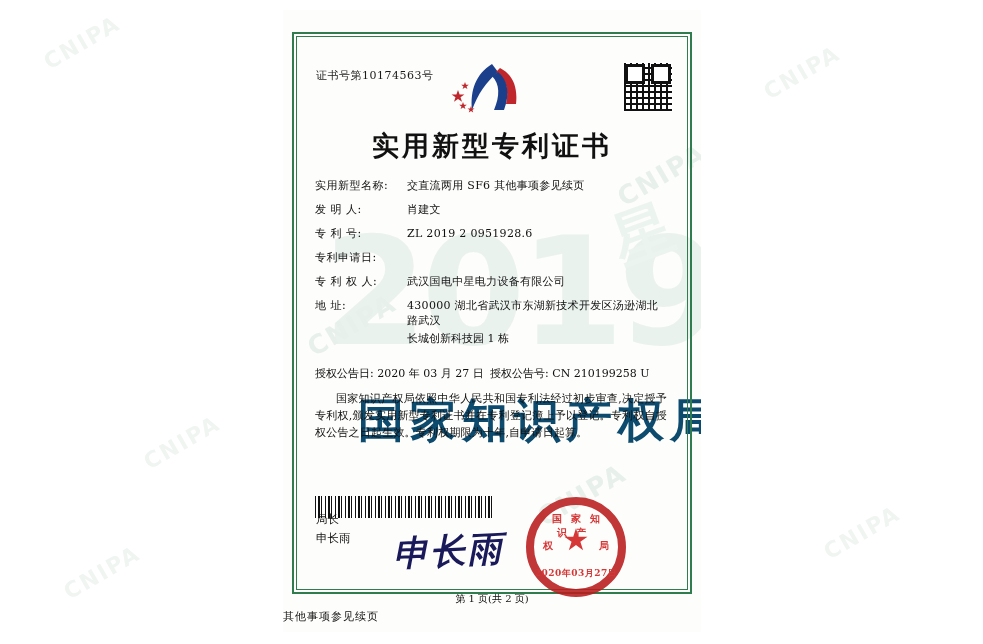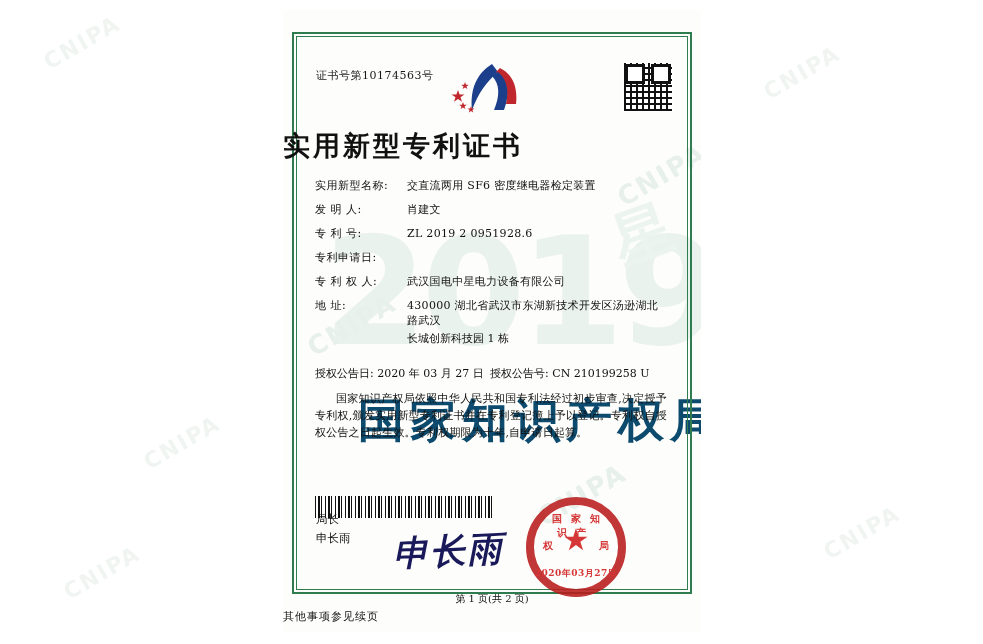--- a/index.html
+++ b/index.html
@@ -133,21 +133,21 @@
     transform: translateX(-50%);
     top: 50px;
     width: 92px;
     height: 56px;
   }
 
   .title {
     position: absolute;
     left: 0; right: 0;
     top: 118px;
-    text-align: left;
+    text-align: center;
     font-family: "DejaVu Serif", "Liberation Serif", serif;
     font-weight: bold;
     font-size: 27px;
     letter-spacing: 3px;
     color: #111;
   }
 
   
   .fields {
     position: absolute;
@@ -356,21 +356,21 @@
         </g>
       </svg>
     </div>
 
     <div class="title">实用新型专利证书</div>
 
     <div class="fields">
 
       <div class="row">
         <div class="lbl">实用新型名称:</div>
-        <div class="val">交直流两用 SF6 密度继电器检定装置</div>
+        <div class="val">交直流两用 SF6 其他事项参见续页</div>
       </div>
 
       <div class="row">
         <div class="lbl">发 明 人:</div>
         <div class="val">肖建文</div>
       </div>
 
       <div class="row">
         <div class="lbl">专 利 号:</div>
         <div class="val">ZL 2019 2 0951928.6</div>

